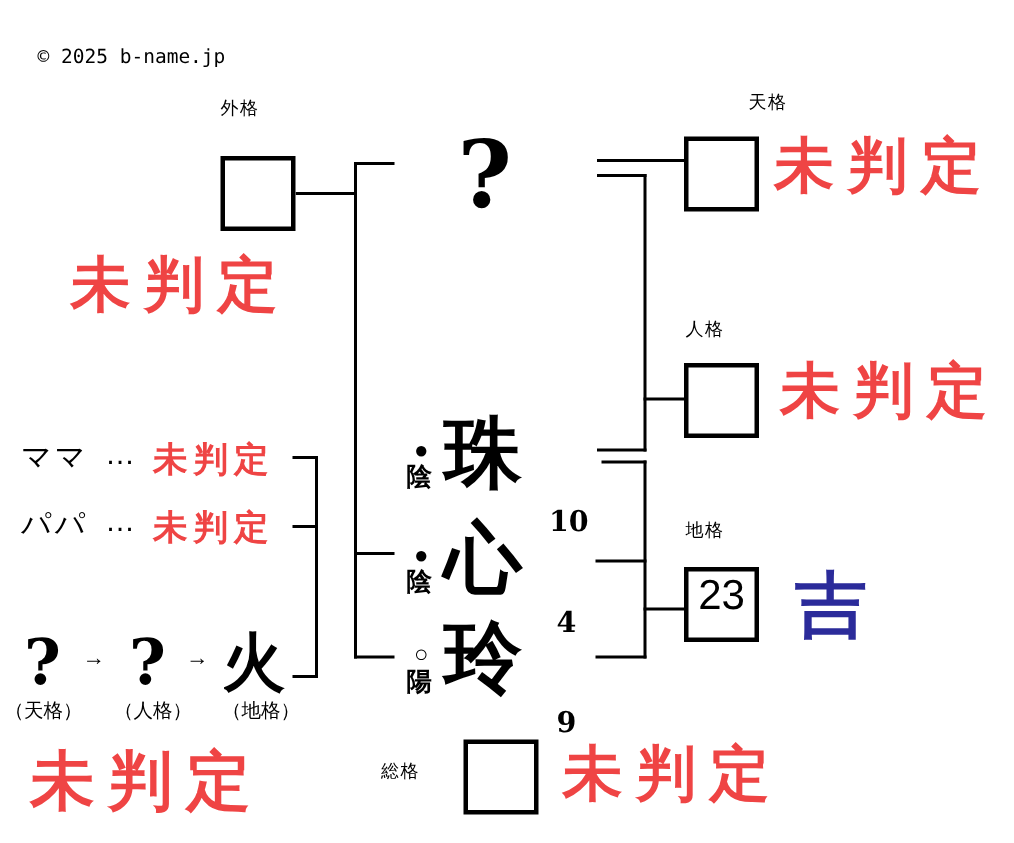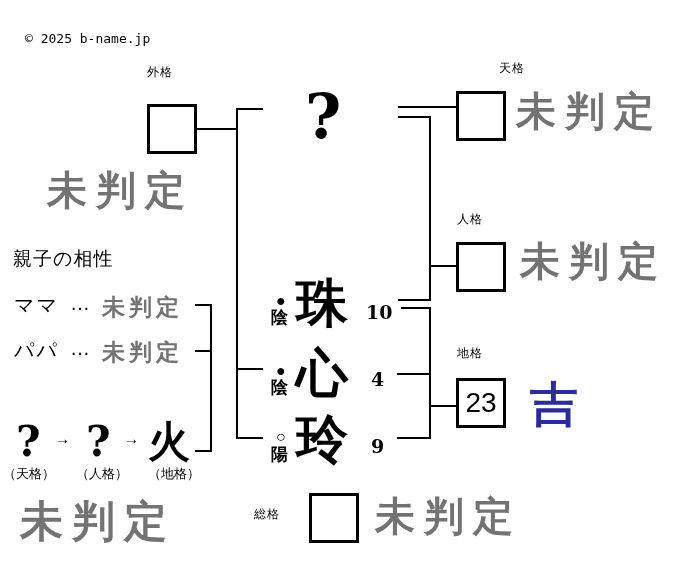--- a/index.html
+++ b/index.html
@@ -14,41 +14,41 @@
   .abs{position:absolute;white-space:nowrap;line-height:1;}
   
   .site-title{font-size:15px;letter-spacing:1px;}
   .copyright{font-size:13px;font-family:"DejaVu Sans Mono",monospace;}
   
   .kaku-label{font-size:12px;letter-spacing:1px;}
   
   .kaku-box{
     position:absolute;width:44px;height:44px;
     border:3px solid #000;background:#fff;
-    display:flex;align-items:center;justify-content:center;
+    display:flex;align-items:flex-start;justify-content:center;
   }
   .kaku-box .kaku-value{font-size:28px;font-family:"Liberation Sans",sans-serif;}
   
   .ln{position:absolute;background:#000;}
   
   .wm{
     font-family:"DejaVu Serif","Liberation Serif",serif;
-    font-weight:bold;color:#737373;
+    font-weight:bold;color:#ef4444;
   }
   .wm-big{font-size:40px;letter-spacing:9px;}
   .wm-small{font-size:23px;letter-spacing:4px;}
   
   .rating-blue{
     font-family:"DejaVu Serif","Liberation Serif",serif;
     font-weight:bold;font-size:48px;color:#2b2b9a;
   }
   
   .surname-char{font-family:"DejaVu Serif","Liberation Serif",serif;font-weight:bold;font-size:62px;}
   .name-char{font-family:"DejaVu Serif","Liberation Serif",serif;font-weight:bold;font-size:52px;}
-  .stroke-num{font-family:"DejaVu Serif","Liberation Serif",serif;font-weight:bold;font-size:19px;}
+  .stroke-num{font-family:"DejaVu Serif","Liberation Serif",serif;font-weight:bold;font-size:19px;margin-top:36px;}
   .pol-mark{font-size:16px;}
   .pol-label{font-size:17px;font-weight:bold;}
   
   .section-title{font-size:19px;letter-spacing:1px;}
   .compat-label{font-size:20px;letter-spacing:2px;}
   .compat-dots{font-size:20px;}
   .gogyo-el{font-family:"DejaVu Serif","Liberation Serif",serif;font-weight:bold;font-size:42px;}
   .gogyo-arrow{font-size:15px;}
   .gogyo-caption{font-size:13px;}
 </style>
@@ -123,21 +123,20 @@
   <div class="abs pol-mark" style="left:276px;top:363px;">●</div>
   <div class="abs pol-label" style="left:271px;top:379px;">陰</div>
   <div class="abs name-char" style="left:296px;top:347px;">心</div>
   <div class="abs stroke-num" style="left:371px;top:370px;">4</div>
 
   <div class="abs pol-mark" style="left:276px;top:429px;">○</div>
   <div class="abs pol-label" style="left:271px;top:446px;">陽</div>
   <div class="abs name-char" style="left:296px;top:413px;">玲</div>
   <div class="abs stroke-num" style="left:371px;top:437px;">9</div>
 
-  <div class="abs section-title" style="left:13px;top:249px;">親子の相性</div>
 
   <div class="abs compat-label" style="left:14px;top:295px;">ママ</div>
   <div class="abs compat-dots" style="left:70px;top:293px;">…</div>
   <div class="abs wm wm-small" style="left:102px;top:295px;">未判定</div>
 
   <div class="abs compat-label" style="left:14px;top:340px;text-align:center;">パパ</div>
   <div class="abs compat-dots" style="left:70px;top:338px;">…</div>
   <div class="abs wm wm-small" style="left:102px;top:340px;">未判定</div>
 
 

